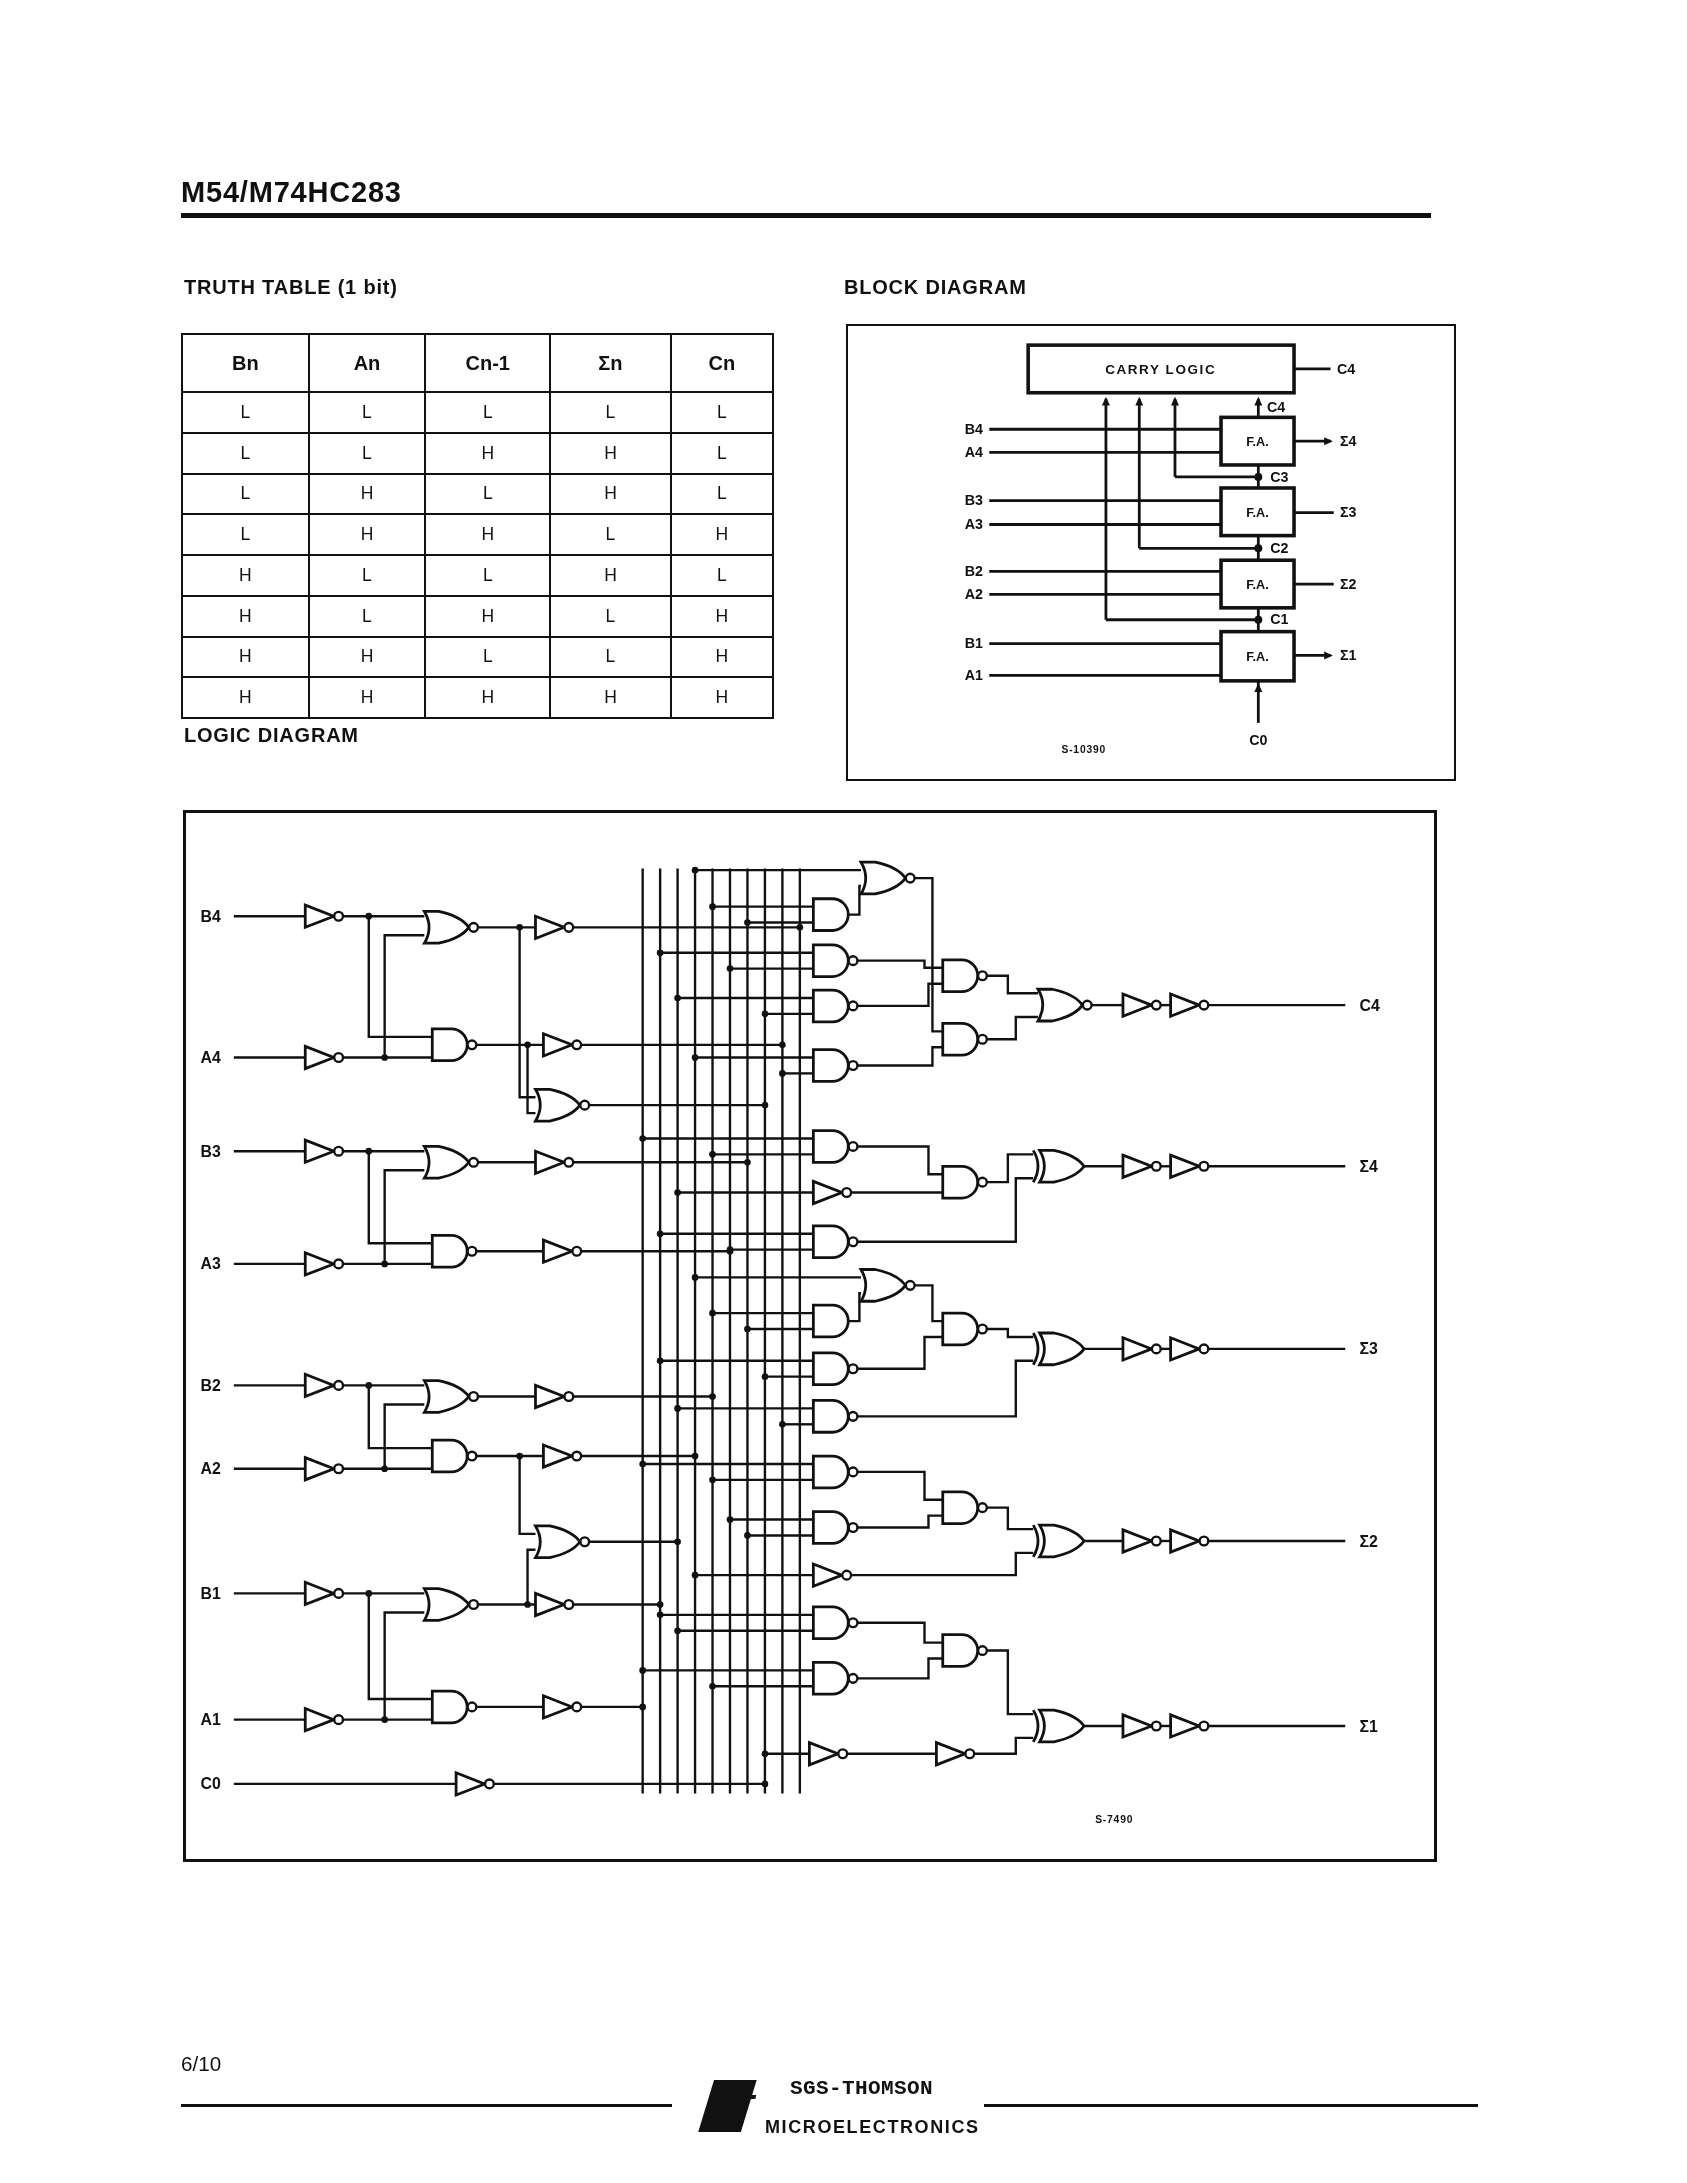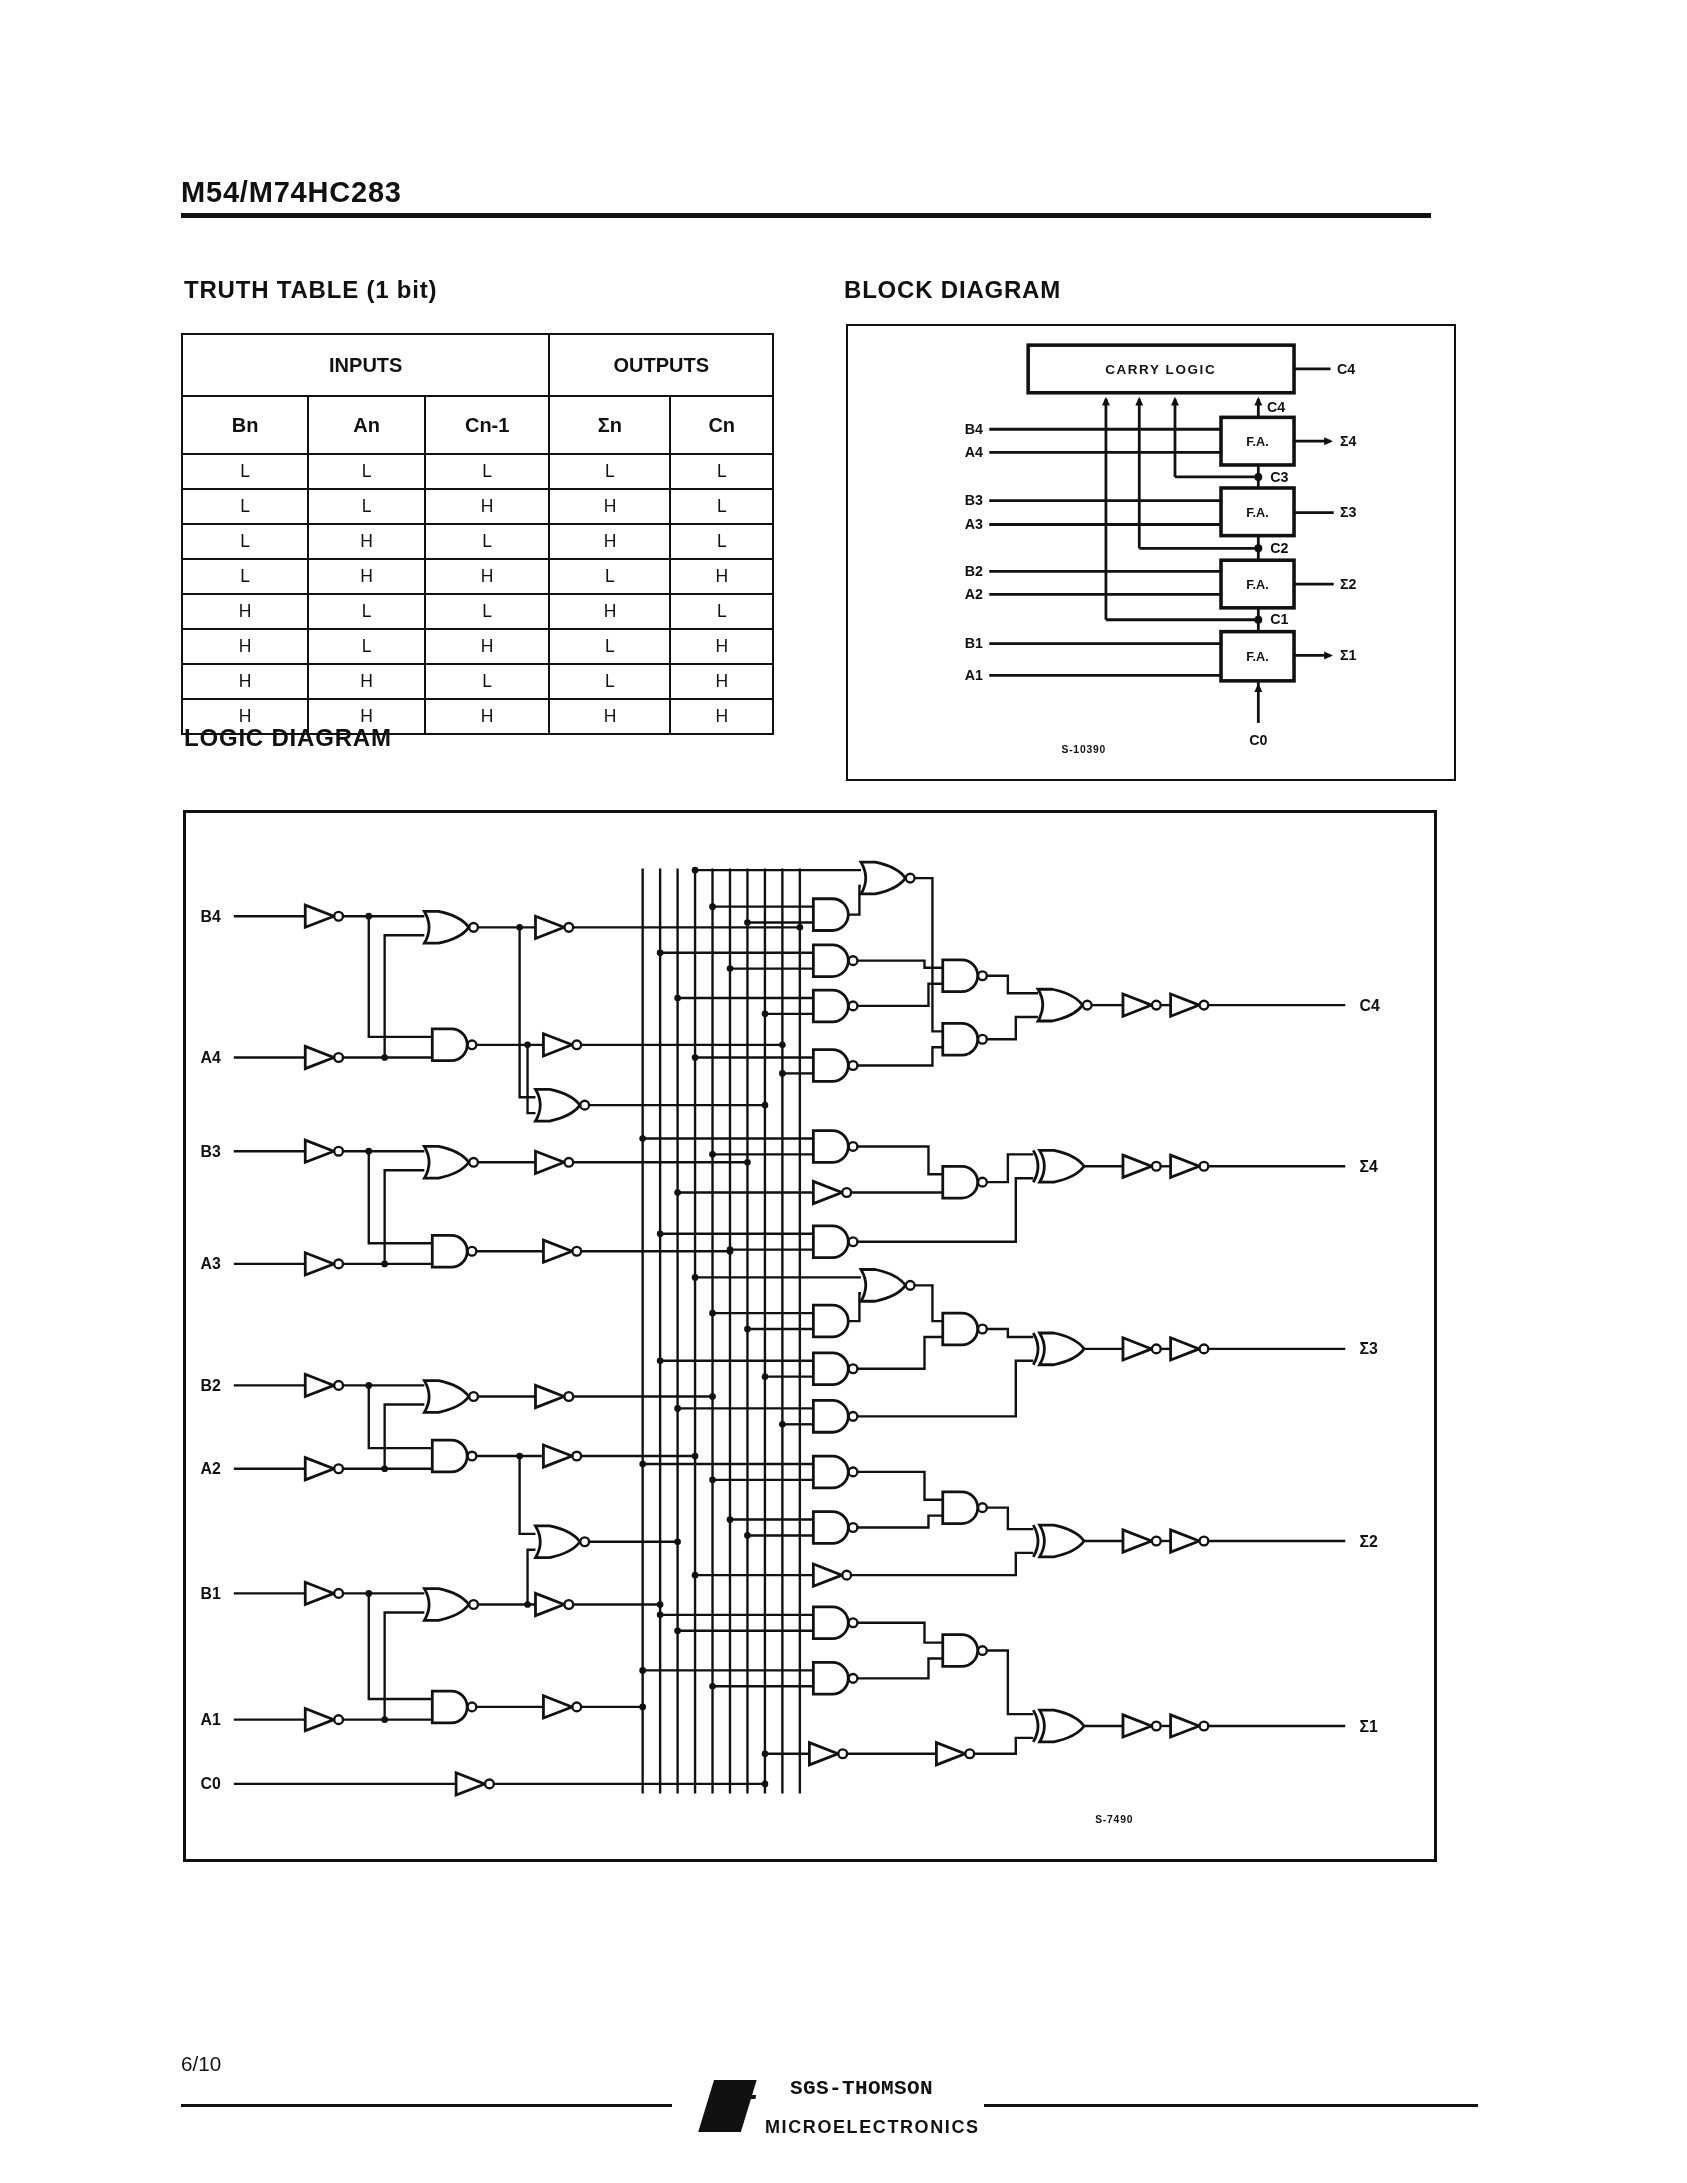--- a/index.html
+++ b/index.html
@@ -1,21 +1,21 @@
 <!DOCTYPE html>
 <html style="font-size:12.7px"><head>
 <meta charset="utf-8">
 <style>
   html,body{margin:0;padding:0;background:#e8e8e8;}
   #page{position:relative;width:1687px;height:2183px;background:#ffffff;
         font-family:"Liberation Sans","DejaVu Sans",sans-serif;color:#111;overflow:hidden;}
   .abs{position:absolute;}
   #part-number{left:181px;top:176px;font-size:29px;font-weight:bold;letter-spacing:0.8px;}
   #header-rule{left:181px;top:213px;width:1250px;height:4.8px;background:#111;}
-  .section-title{font-size:24px;font-weight:bold;letter-spacing:0.8px;}
+  .section-title{font-size:20px;font-weight:bold;letter-spacing:0.8px;}
   #tt-title{left:184px;top:276px;}
   #bd-title{left:844px;top:276px;}
   #ld-title{left:184px;top:724px;}
 
   
   #truth-table{left:181px;top:333px;width:593px;height:386px;border-collapse:collapse;position:absolute;}
   #truth-table td,#truth-table th{border:2px solid #111;text-align:center;vertical-align:middle;
       font-size:18px;padding:0;}
   #truth-table .grp{font-size:20px;font-weight:bold;height:60px;border-bottom:2.4px solid #111;}
   #truth-table .colh{font-size:20px;font-weight:bold;height:56px;}
@@ -46,24 +46,20 @@
 <div id="page">
 
   <div class="abs" id="part-number">M54/M74HC283</div>
   <div class="abs" id="header-rule"></div>
 
   <div class="abs section-title" id="tt-title">TRUTH TABLE (1 bit)</div>
   <div class="abs section-title" id="bd-title">BLOCK DIAGRAM</div>
 
   <table id="truth-table">
     <thead>
-      <tr>
-        <th class="grp" colspan="3">INPUTS</th>
-        <th class="grp" colspan="2">OUTPUTS</th>
-      </tr>
       <tr>
         <th class="colh c0">Bn</th>
         <th class="colh c1">An</th>
         <th class="colh c2">Cn-1</th>
         <th class="colh c3">Σn</th>
         <th class="colh c4">Cn</th>
       </tr>
     </thead>
     <tbody id="tt-body">
         <tr class="data">

